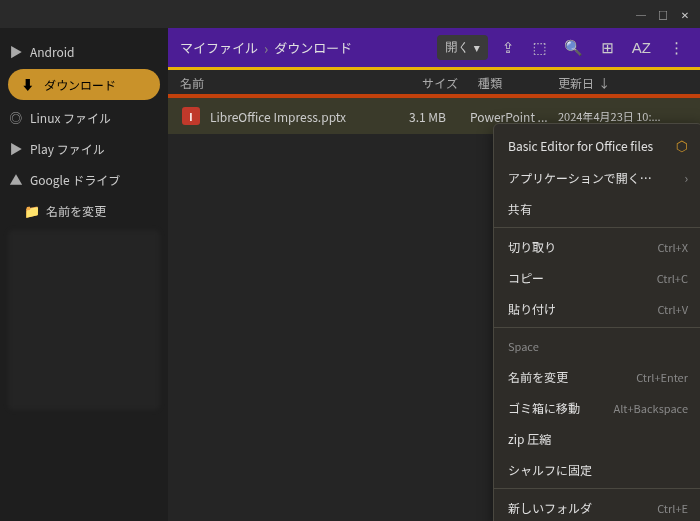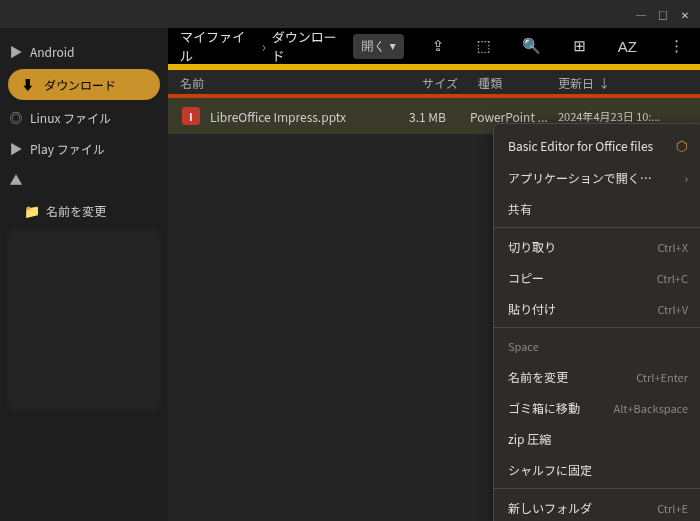--- a/index.html
+++ b/index.html
@@ -87,40 +87,40 @@
       flex: 1;
       display: flex;
       flex-direction: column;
       background: #252525;
       position: relative;
     }
 
     
     .header {
       height: 42px;
-      background: #000000;
+      background: #4c1d95;
       display: flex;
       align-items: center;
       padding: 0 12px;
       gap: 6px;
-      border-bottom: 6px solid #eab308;
+      border-bottom: 3px solid #eab308;
     }
     .breadcrumb {
       display: flex;
       align-items: center;
       gap: 6px;
       font-size: 13px;
       flex: 1;
       color: #e0e0e0;
     }
     .breadcrumb-sep { color: #888; font-size: 14px; }
     .header-actions {
       display: flex;
       align-items: center;
-      gap: 24px;
+      gap: 10px;
     }
     .header-btn {
       background: #3a3a3a;
       border: none;
       color: #ccc;
       cursor: pointer;
       padding: 4px 8px;
       border-radius: 4px;
       font-size: 12px;
       display: flex;
@@ -261,20 +261,21 @@
     <div class="sidebar-section">
       <span class="sidebar-icon">◎</span>
       <span class="sidebar-label">Linux ファイル</span>
     </div>
     <div class="sidebar-section">
       <span class="sidebar-icon">▶</span>
       <span class="sidebar-label">Play ファイル</span>
     </div>
     <div class="sidebar-section">
       <span class="sidebar-icon">▲</span>
+      <span class="sidebar-label">Google ドライブ</span>
     </div>
     <div class="sidebar-section" style="padding-left: 24px;">
       <span class="sidebar-icon">📁</span>
       <span class="sidebar-label">名前を変更</span>
     </div>
     <div class="sidebar-blurred"></div>
   </div>
 
   <div class="content">
 

